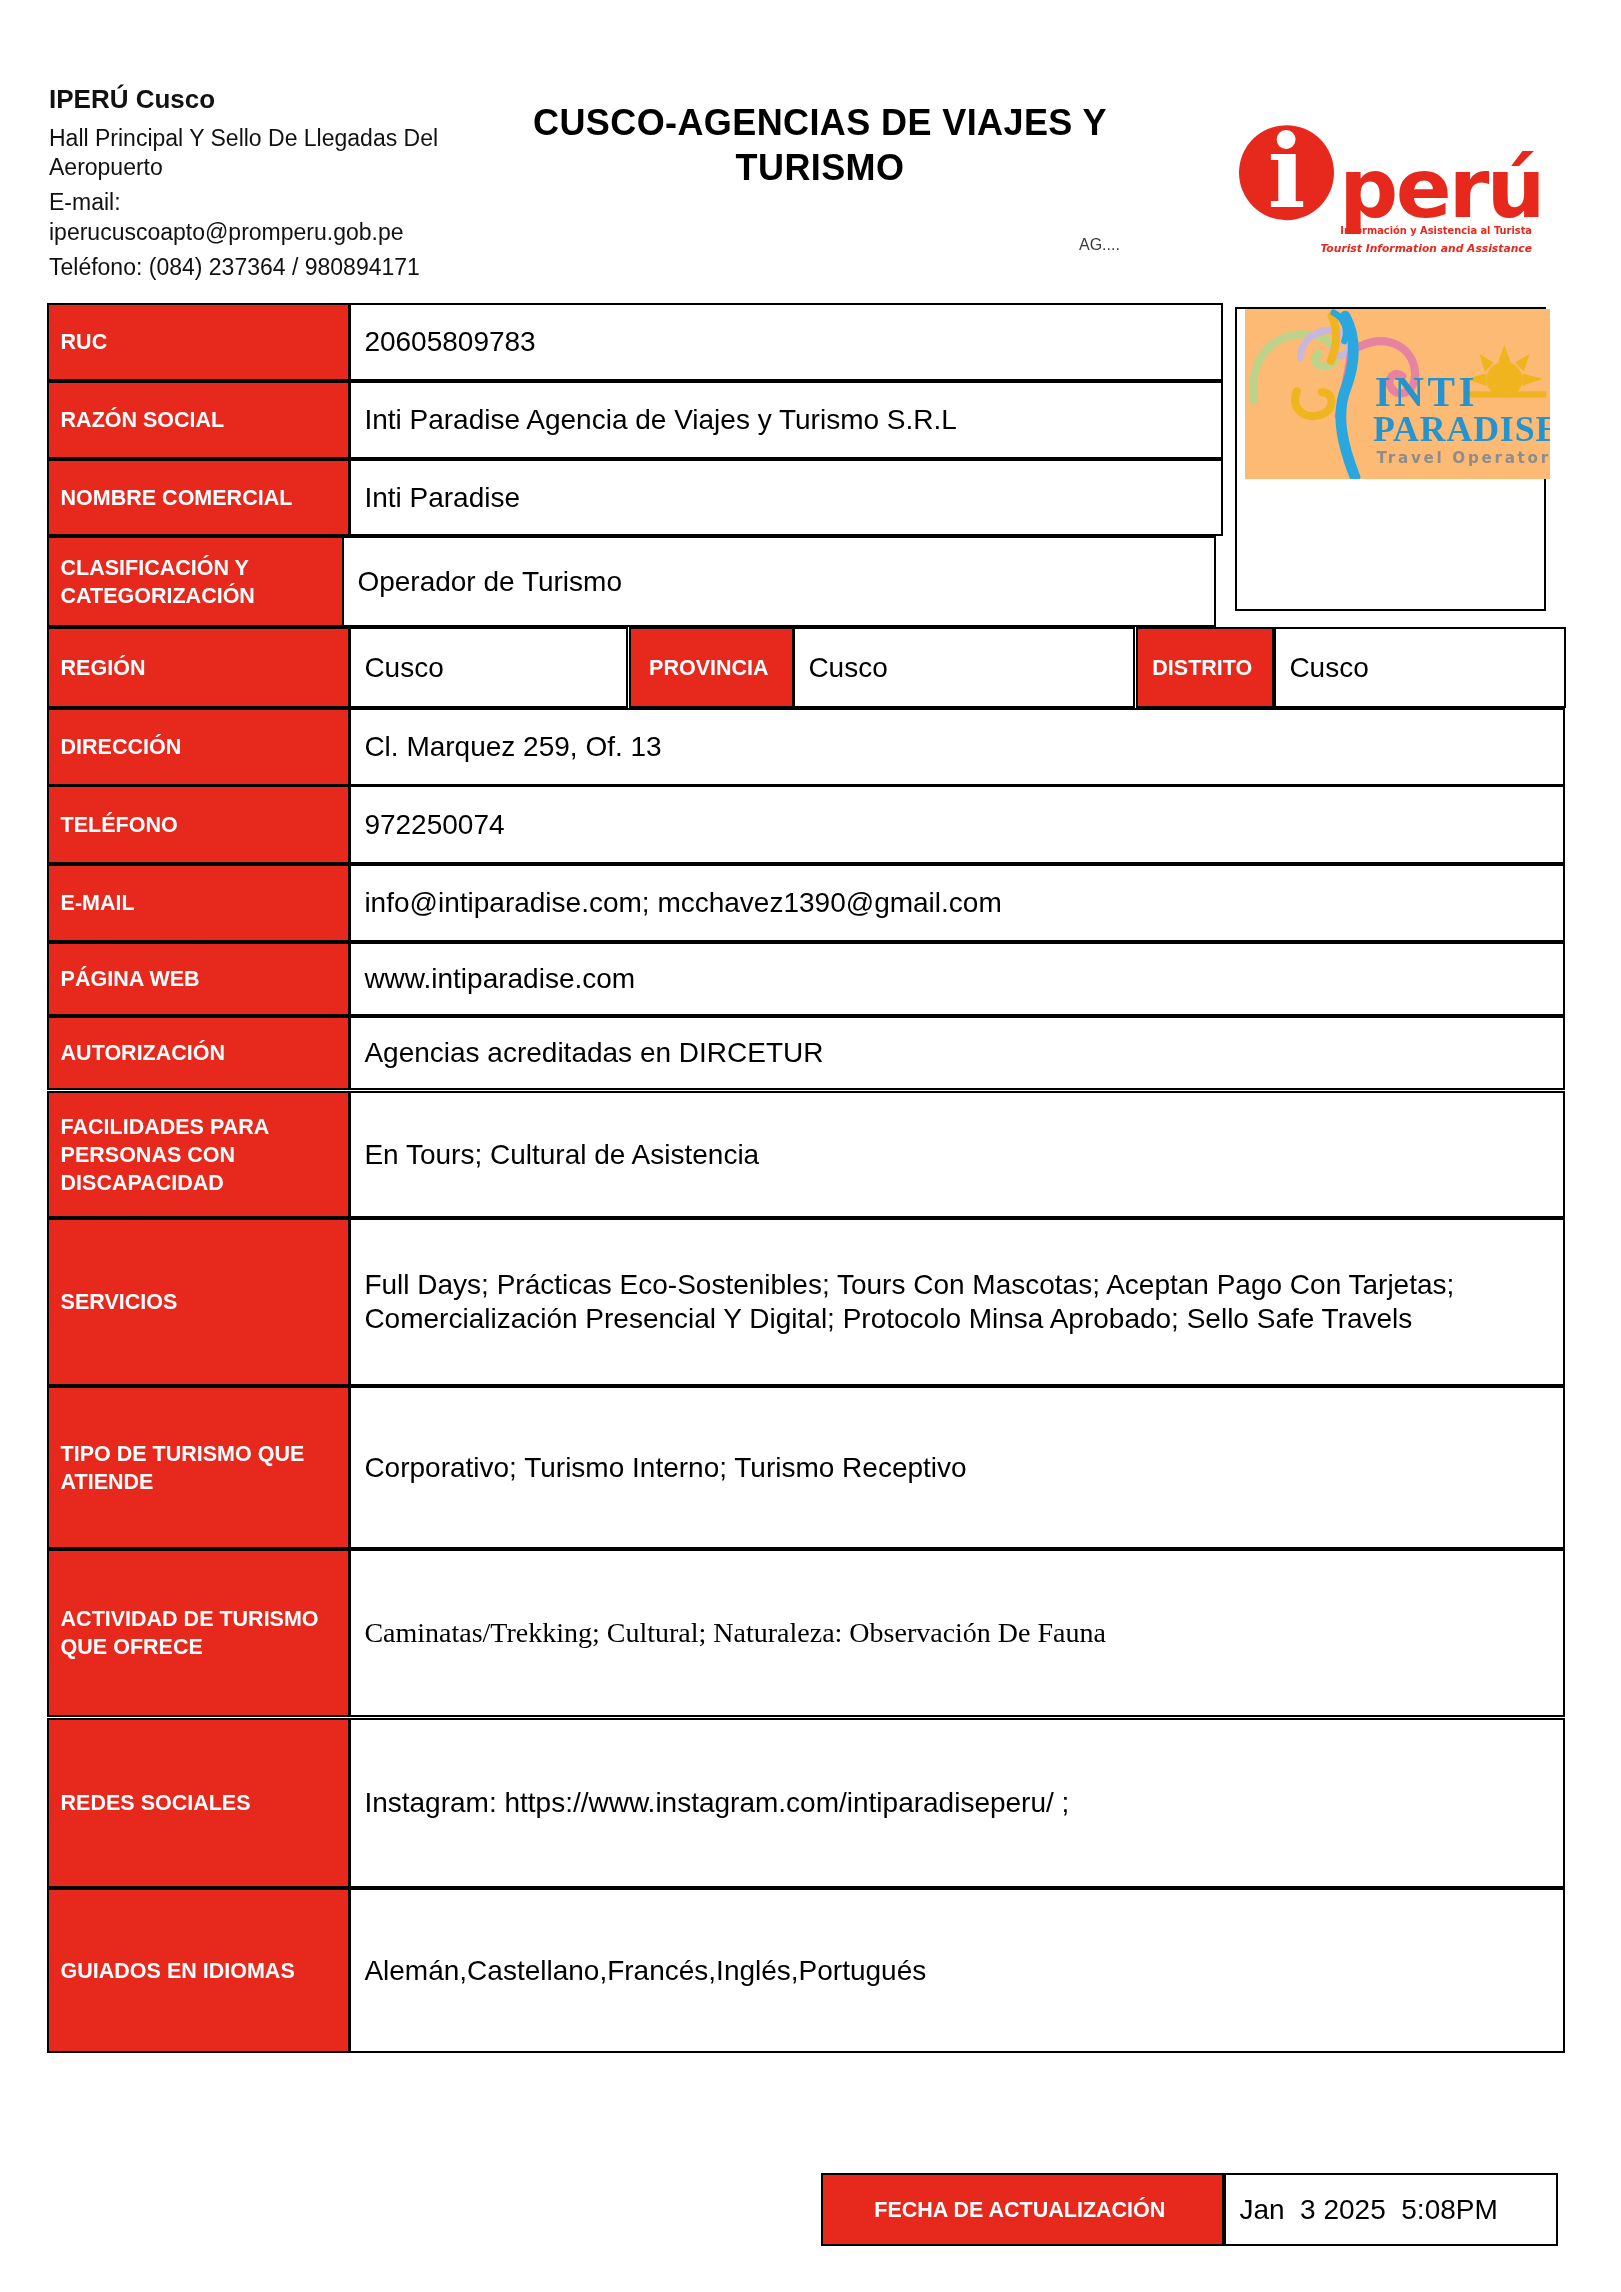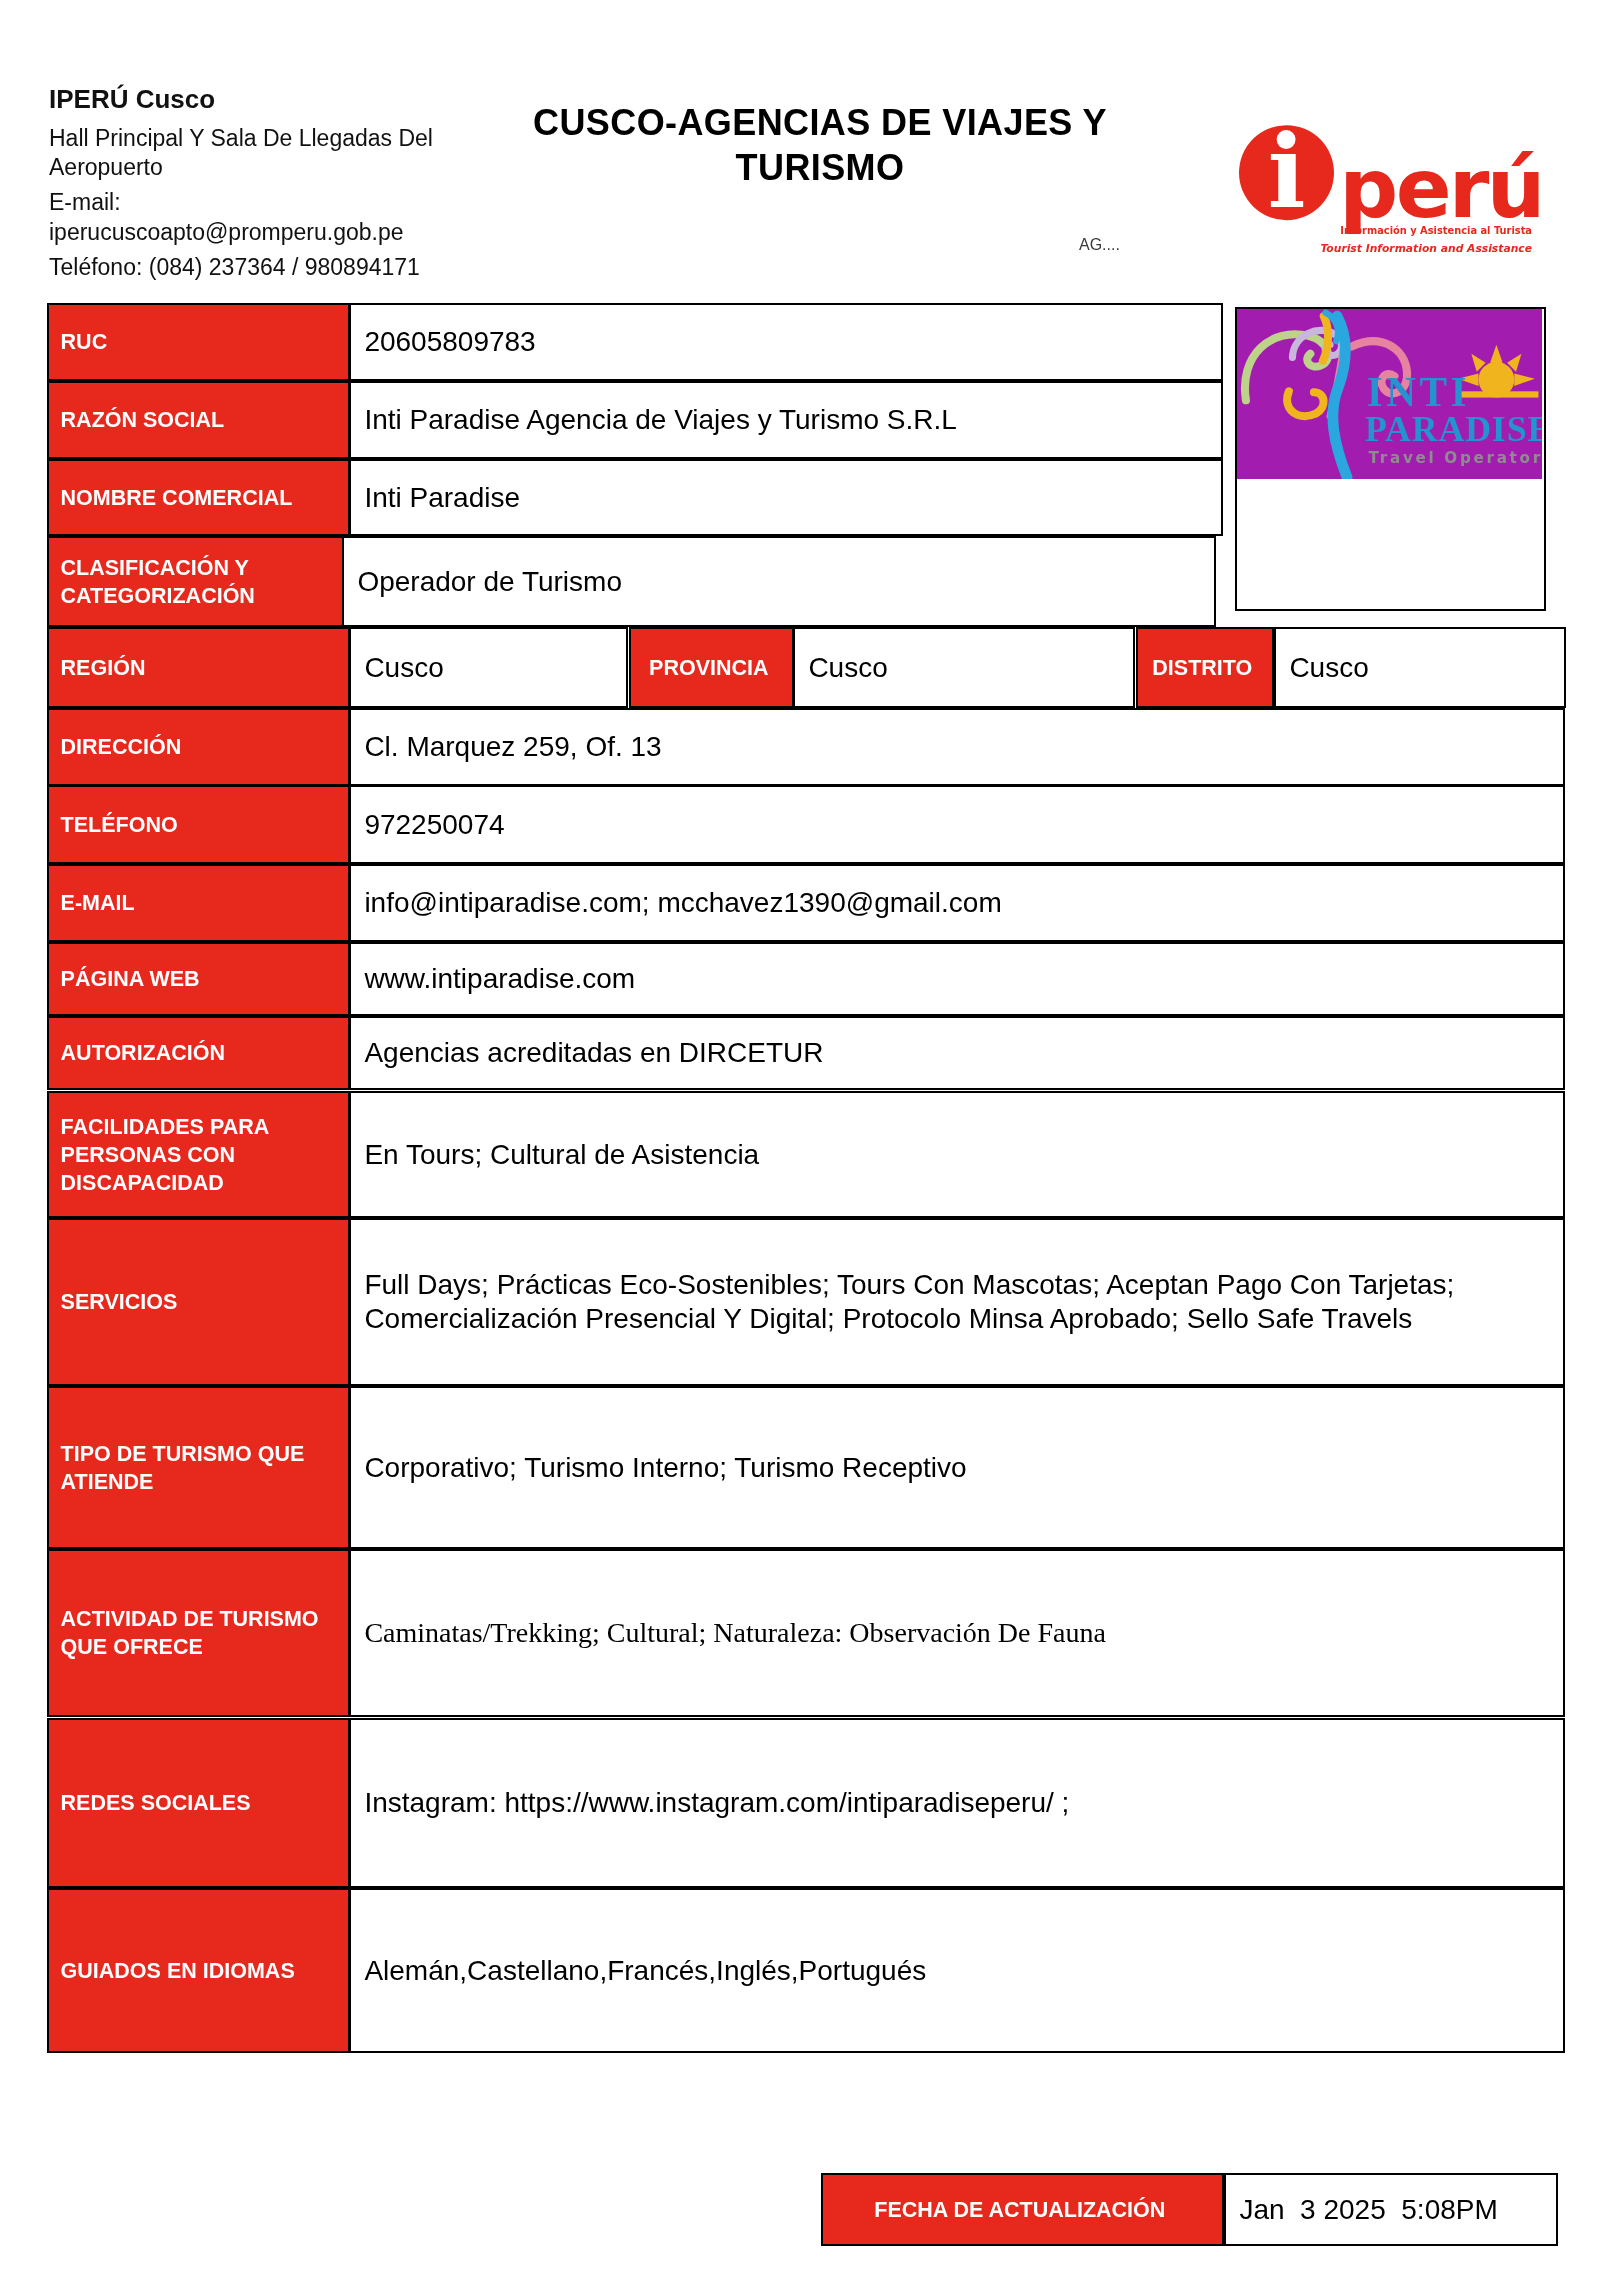--- a/index.html
+++ b/index.html
@@ -46,30 +46,30 @@
     padding-left:13.4px; padding-right:16px;
   }
   .center { justify-content:center; padding-left:0; text-align:center; }
   .pre { white-space:pre; }
 
   
   .agency-box {
     position:absolute; left:1235px; top:307px; width:311px; height:304px;
     border:2.7px solid #000; background:#ffffff;
   }
-  .agency-black { position:absolute; left:0; top:0; width:305px; height:170px; background:#a21caf; }
+  .agency-black { position:absolute; left:8px; top:0; width:305px; height:170px; background:#fdba74; }
 </style>
 </head>
 <body>
 
 <div class="page">
 
   <div class="contact-block">
     <div class="office-name">IPERÚ Cusco</div>
-    <div>Hall Principal Y Sala De Llegadas Del Aeropuerto</div>
+    <div>Hall Principal Y Sello De Llegadas Del Aeropuerto</div>
     <div>E-mail: iperucuscoapto@promperu.gob.pe</div>
     <div>Teléfono: (084) 237364 / 980894171</div>
   </div>
 
   <div class="doc-title">CUSCO-AGENCIAS DE VIAJES Y TURISMO</div>
 
   <div class="trunc-text">AG....</div>
 
   <svg class="iperu-logo" width="336" height="184" viewBox="0 0 375 205">
     <circle cx="53" cy="101" r="53" fill="#e6281d"></circle>

